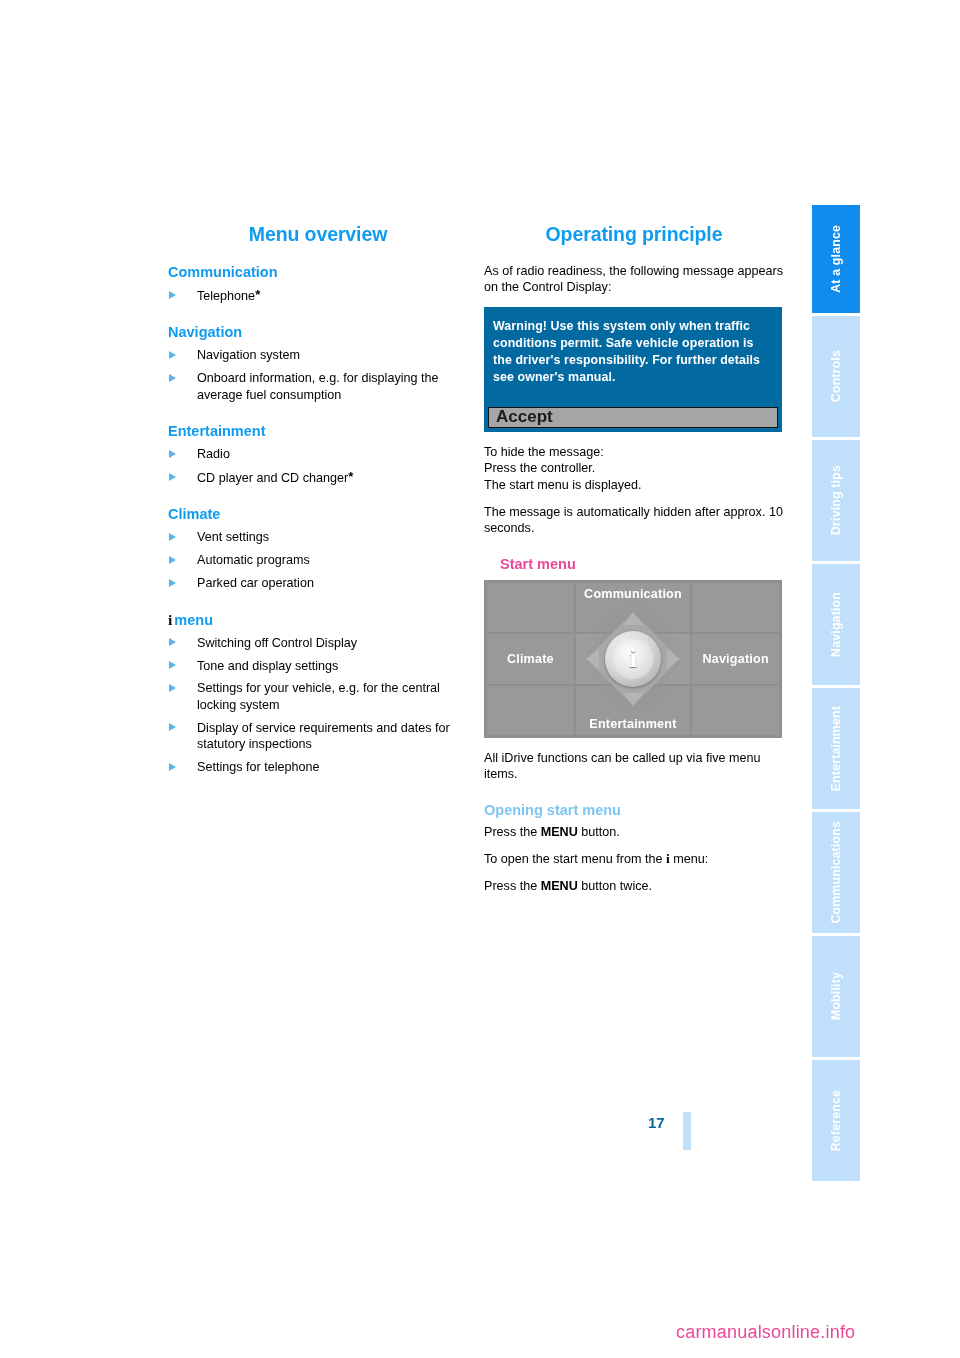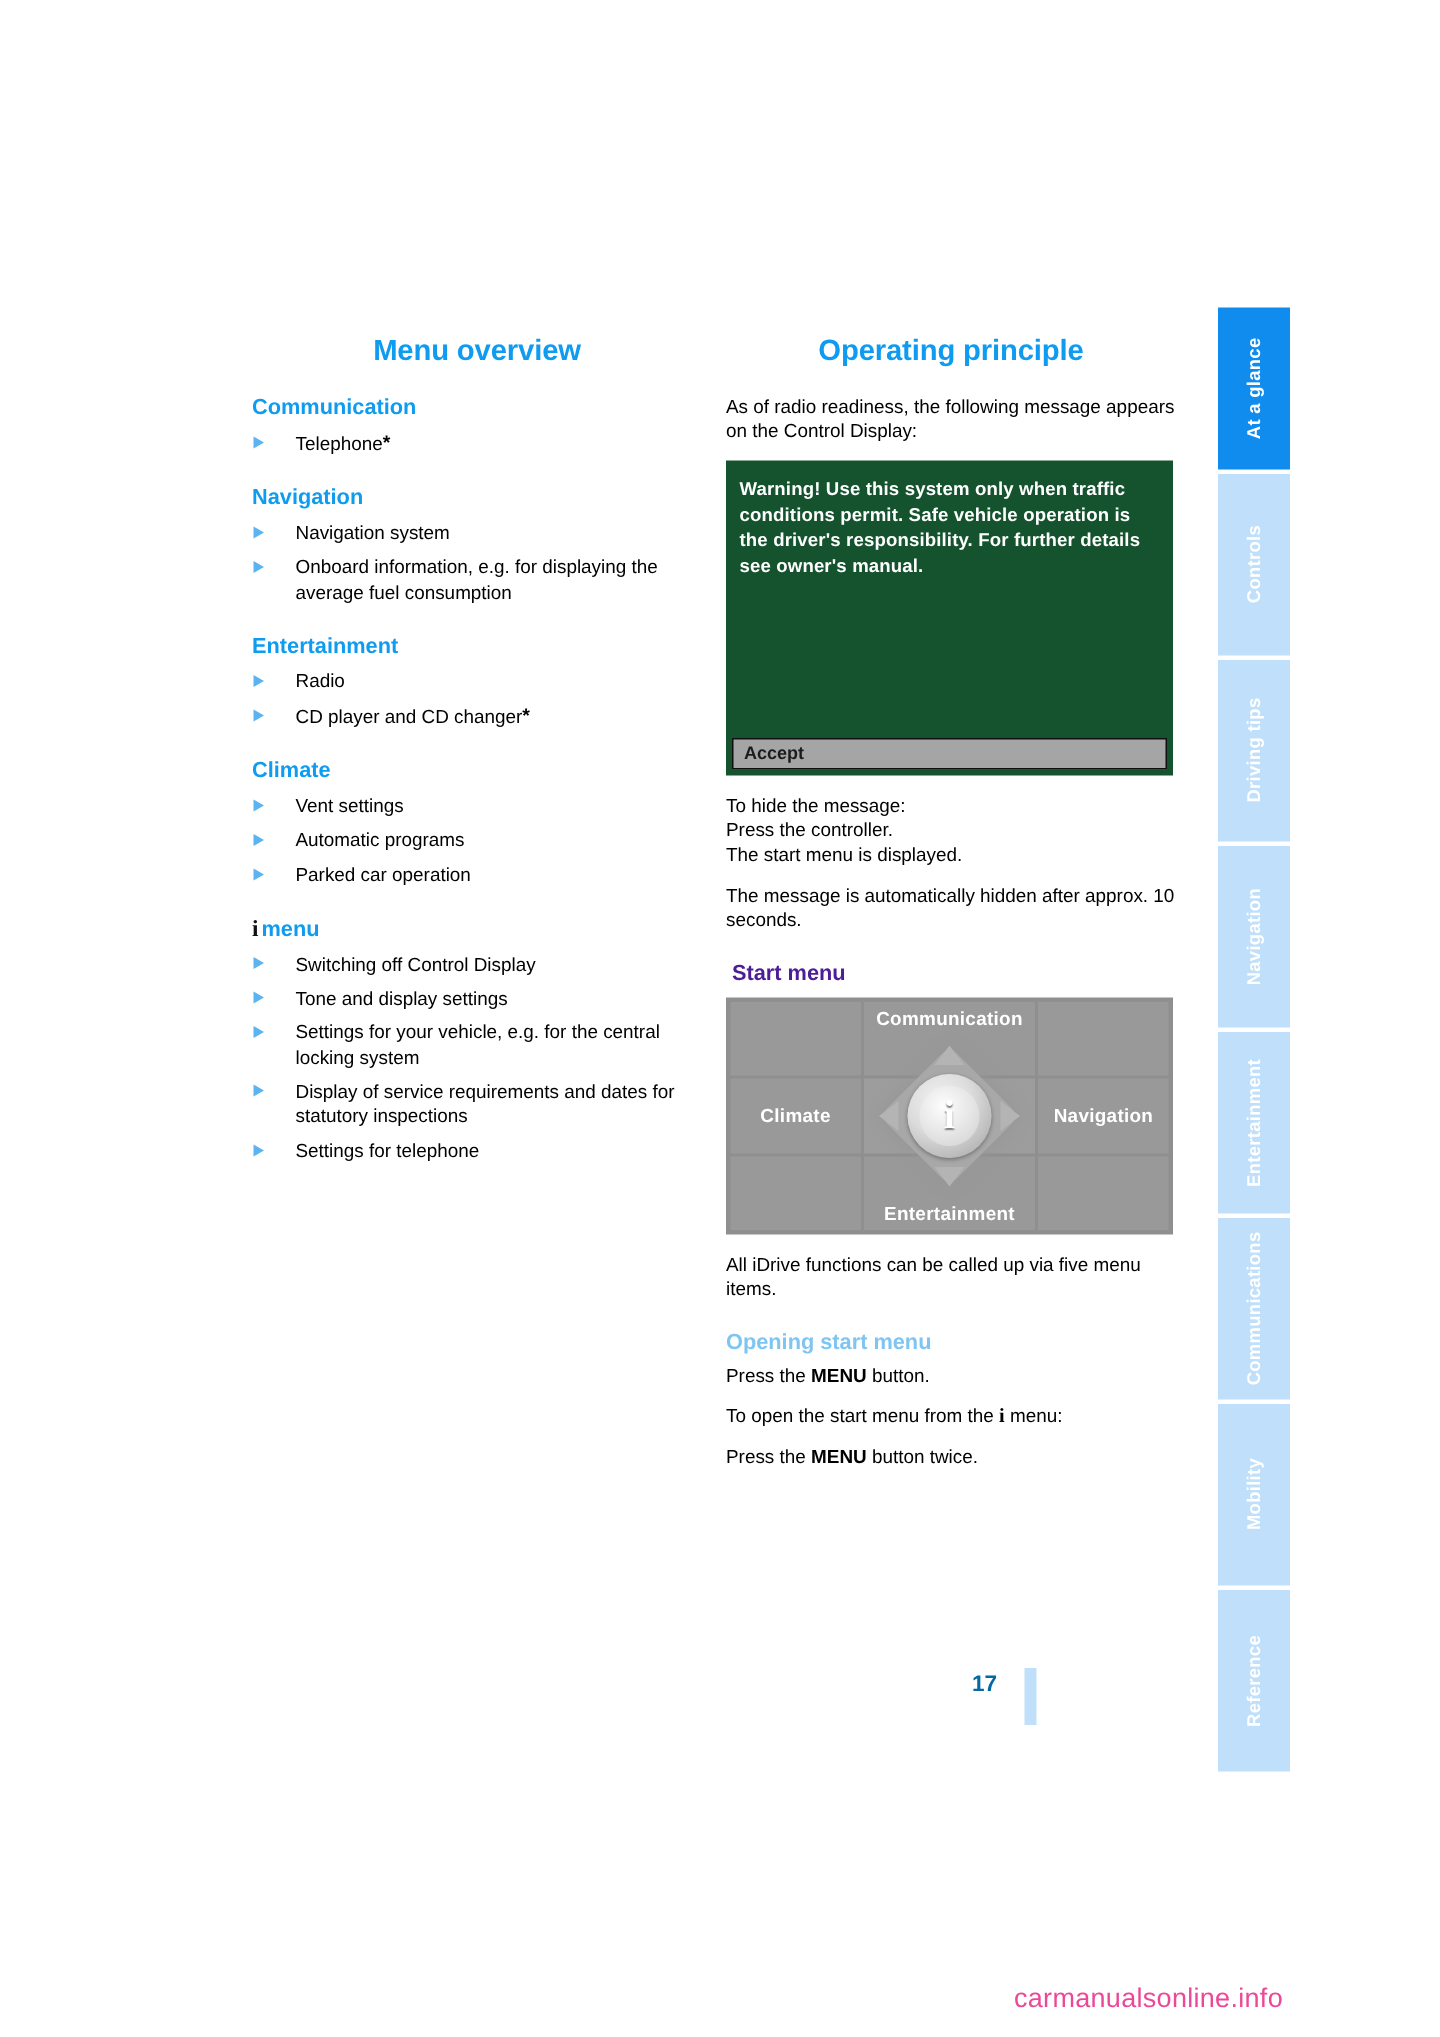--- a/index.html
+++ b/index.html
@@ -64,22 +64,22 @@
     font-size: 14.5px;
     line-height: 18px;
     font-weight: bold;
     color: #7ec5f2;
     margin: 18px 0 5px 0;
   }
   h3.h-sub2 {
     font-size: 14.5px;
     line-height: 18px;
     font-weight: bold;
-    color: #4c1d95;
-    margin: 18px 0 7px 4px;
+    color: #ec4899;
+    margin: 18px 0 7px 16px;
   }
 
   
   p.body {
     font-size: 12.6px;
     line-height: 16.4px;
     margin: 0 0 11px 0;
   }
   p.body b { font-weight: bold; }
   .i-inline {
@@ -128,22 +128,22 @@
     writing-mode: vertical-rl;
     font-size: 6px;
     color: #c9c9c9;
     letter-spacing: 0.6px;
     white-space: nowrap;
   }
 
   
   .warn-screen {
     width: 298px;
-    height: 210px;
-    background: #14532d;
+    height: 125px;
+    background: #0369a1;
     position: relative;
     box-sizing: border-box;
     padding-left: 48px;
   }
   .warn-text {
     position: absolute;
     left: 9px; top: 11px;
     right: 9px;
     color: #ffffff;
     font-size: 12.4px;
@@ -155,21 +155,21 @@
     position: absolute;
     left: 4px; right: 4px;
     bottom: 4px;
     height: 21px;
     background: #a5a5a5;
     border: 1.6px solid #101010;
     box-sizing: border-box;
     display: flex;
     align-items: center;
     padding-left: 7px;
-    font-size: 12px;
+    font-size: 17px;
     color: #1b1b1b;
     font-weight: bold;
   }
 
   
   .start-screen {
     width: 298px;
     height: 158px;
     background: #8f8f8f;
     position: relative;

